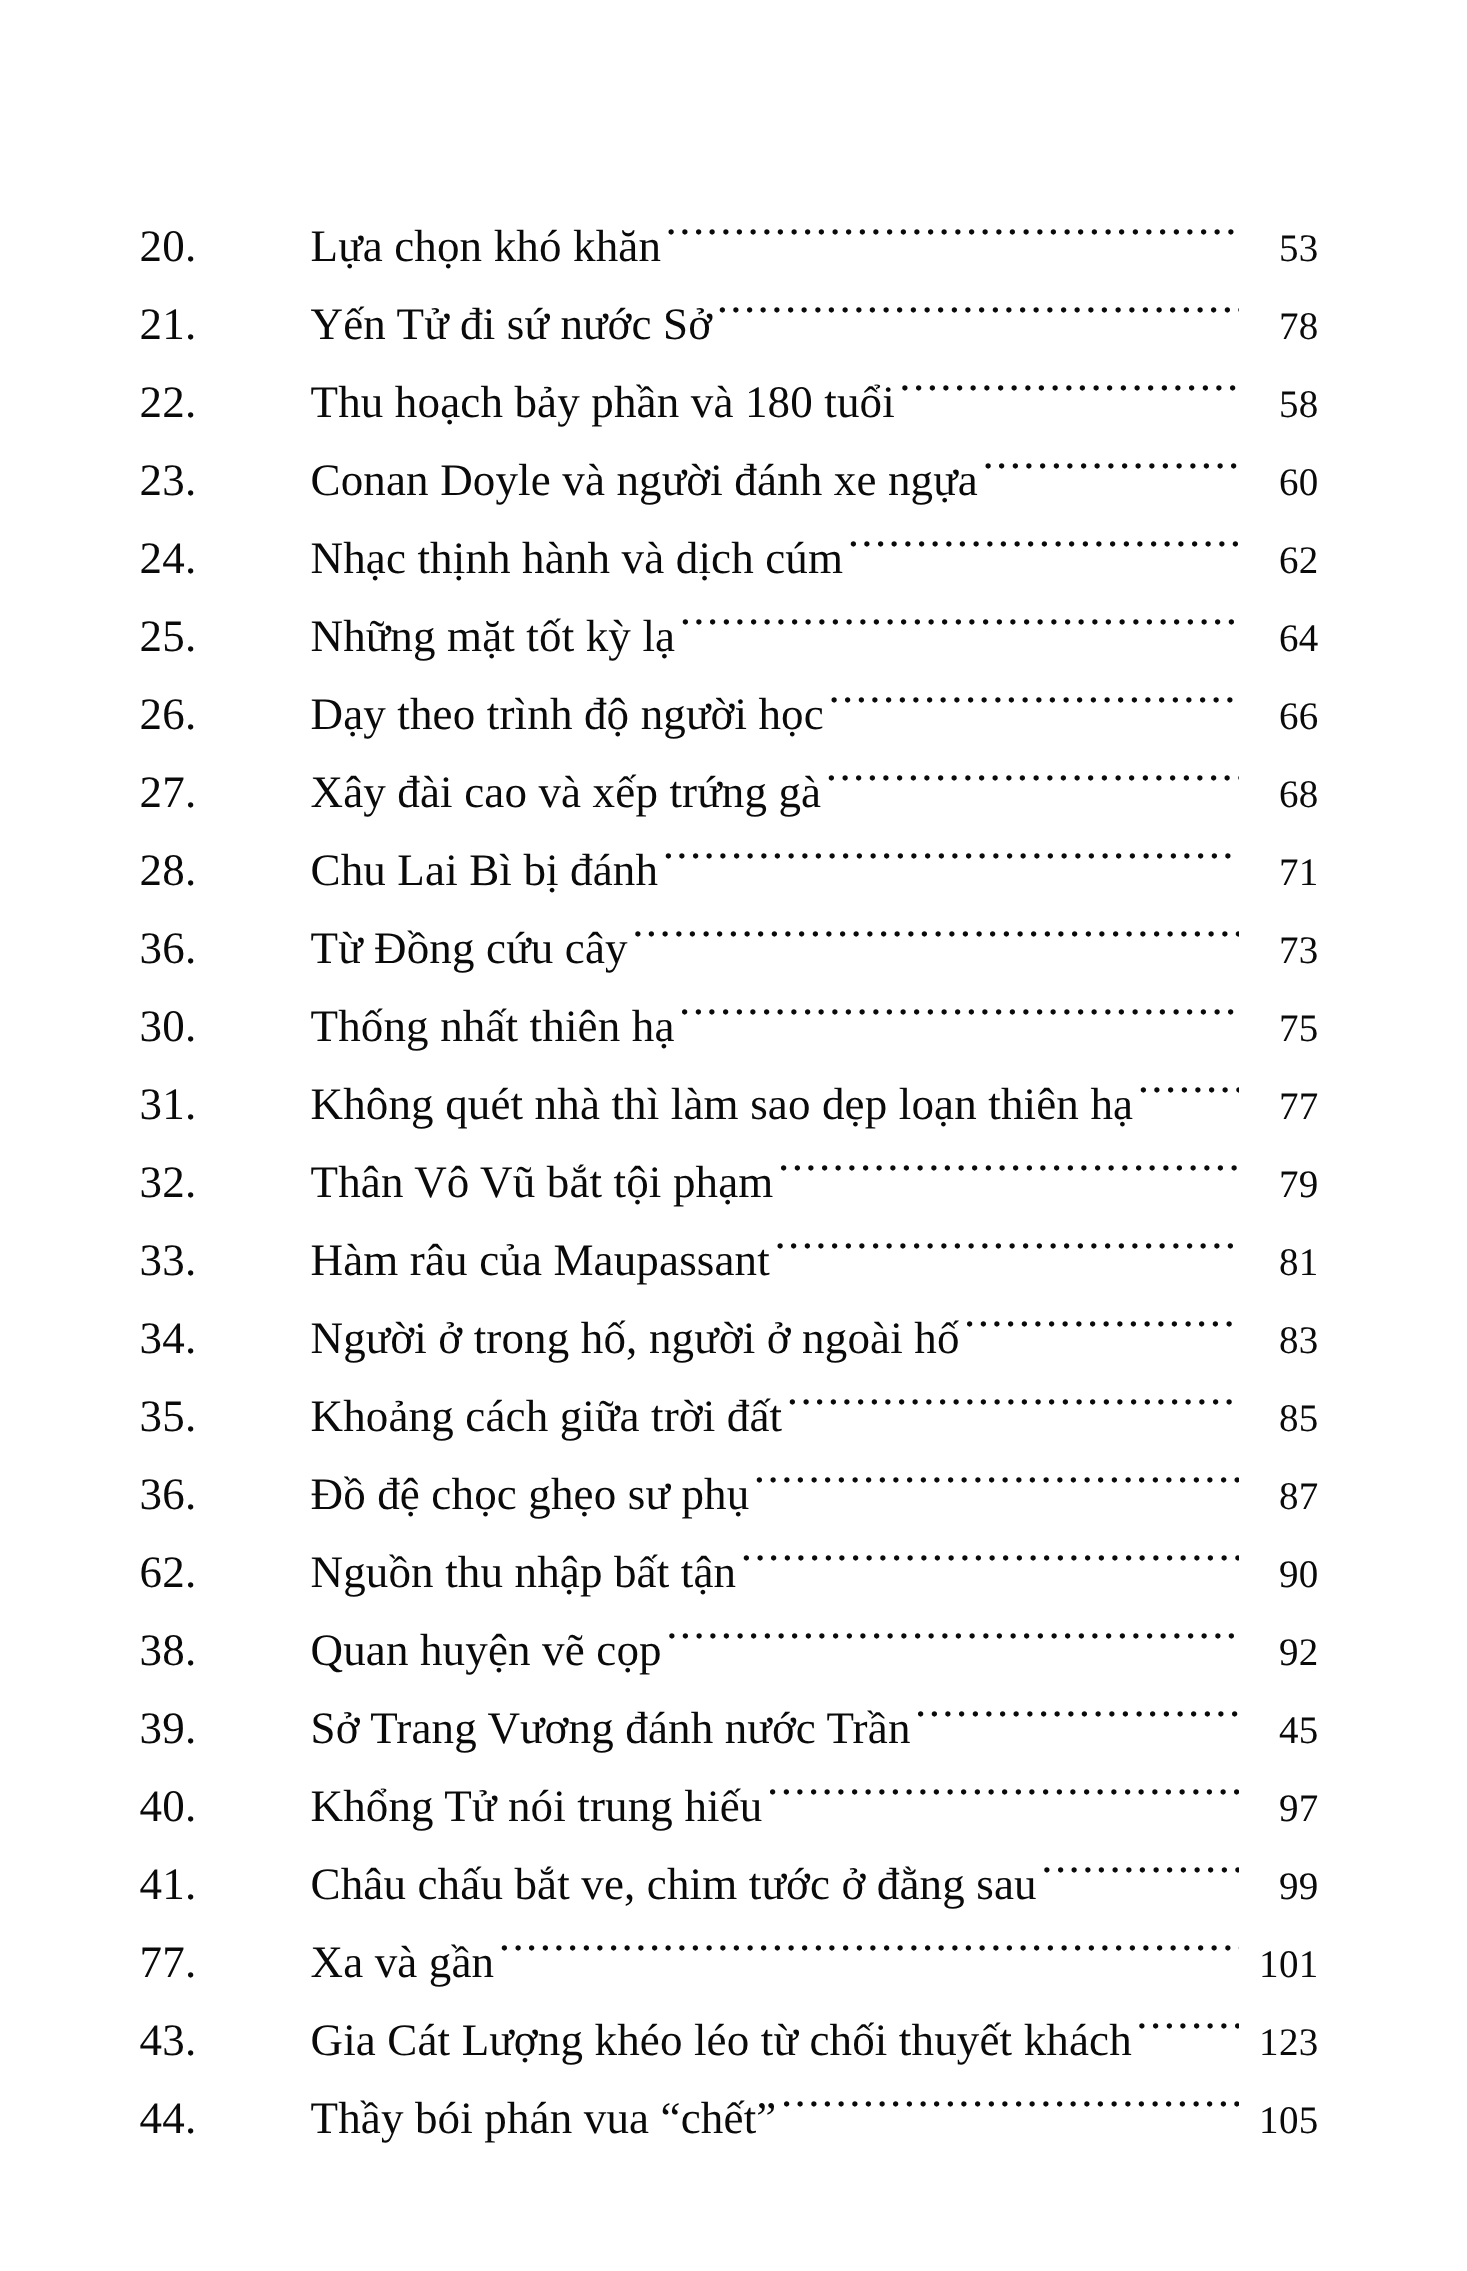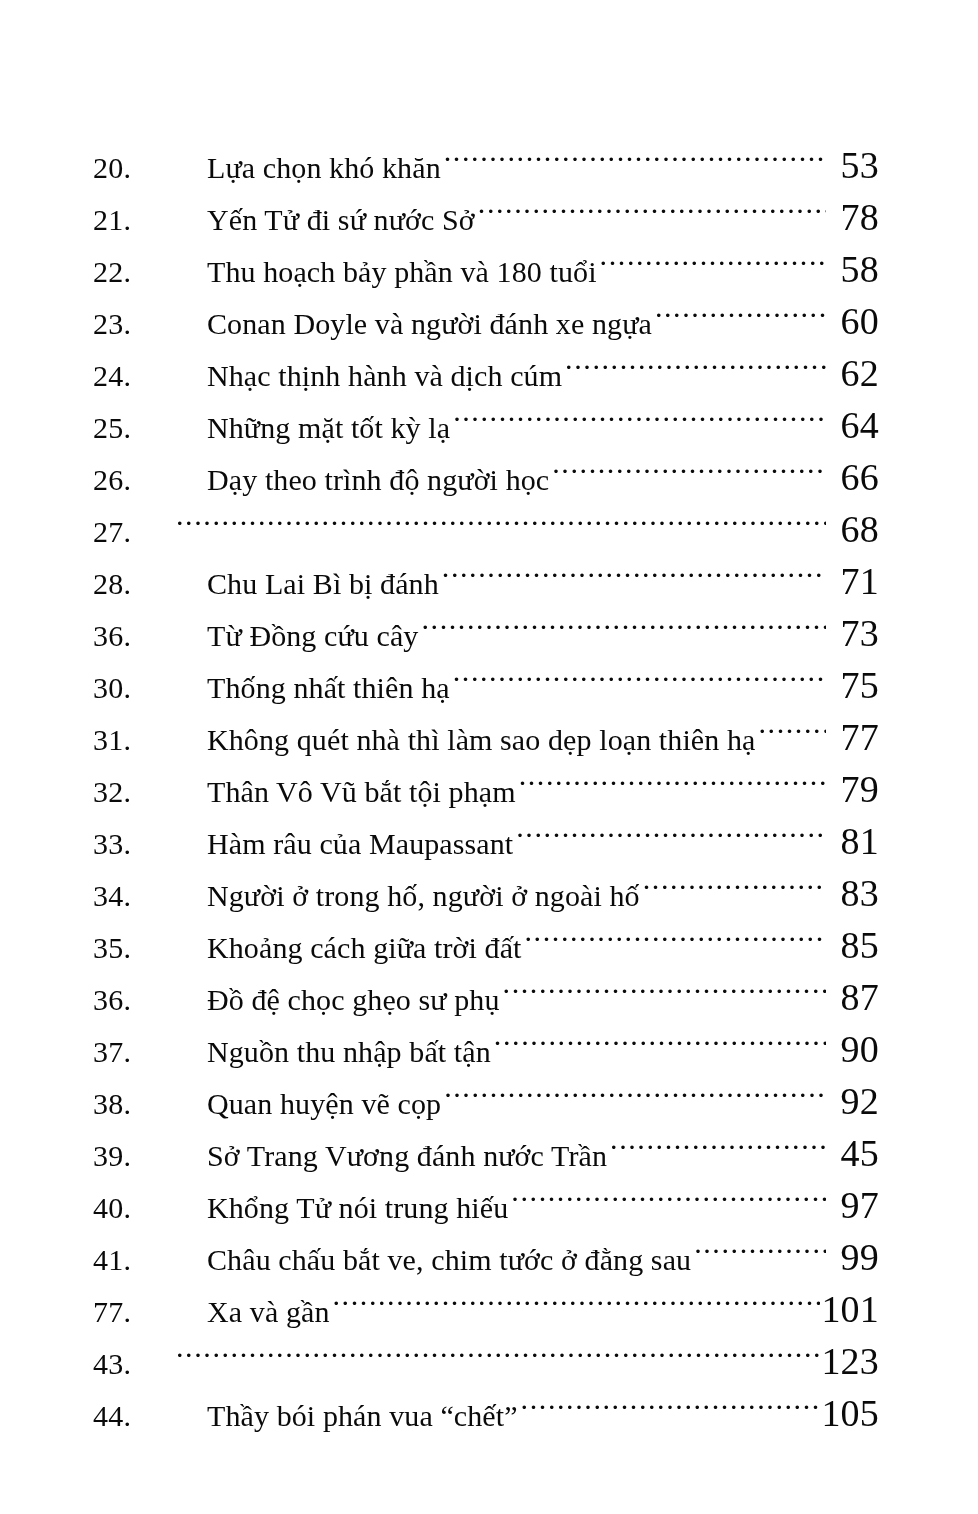--- a/index.html
+++ b/index.html
@@ -73,21 +73,21 @@
     font-size: 30px;
     letter-spacing: 1.6px;
     white-space: nowrap;
     color: #0a0a0a;
   }
 
   .entry-page {
     flex: 0 0 auto;
     min-width: 52px;
     text-align: right;
-    font-size: 38px;
+    font-size: 26px;
     letter-spacing: 0.2px;
   }
 </style>
 </head>
 <body>
 
 <div class="page">
   <div class="toc" id="toc-list">
       <div class="toc-entry">
         <span class="entry-num">20.</span>
@@ -126,20 +126,21 @@
         <span class="entry-page">64</span>
       </div>
       <div class="toc-entry">
         <span class="entry-num">26.</span>
         <span class="entry-title">Dạy theo trình độ người học</span>
         <span class="entry-dots"></span>
         <span class="entry-page">66</span>
       </div>
       <div class="toc-entry">
         <span class="entry-num">27.</span>
+        <span class="entry-title">Xây đài cao và xếp trứng gà</span>
         <span class="entry-dots"></span>
         <span class="entry-page">68</span>
       </div>
       <div class="toc-entry">
         <span class="entry-num">28.</span>
         <span class="entry-title">Chu Lai Bì bị đánh</span>
         <span class="entry-dots"></span>
         <span class="entry-page">71</span>
       </div>
       <div class="toc-entry">
@@ -184,21 +185,21 @@
         <span class="entry-dots"></span>
         <span class="entry-page">85</span>
       </div>
       <div class="toc-entry">
         <span class="entry-num">36.</span>
         <span class="entry-title">Đồ đệ chọc ghẹo sư phụ</span>
         <span class="entry-dots"></span>
         <span class="entry-page">87</span>
       </div>
       <div class="toc-entry">
-        <span class="entry-num">37.</span>
+        <span class="entry-num">62.</span>
         <span class="entry-title">Nguồn thu nhập bất tận</span>
         <span class="entry-dots"></span>
         <span class="entry-page">90</span>
       </div>
       <div class="toc-entry">
         <span class="entry-num">38.</span>
         <span class="entry-title">Quan huyện vẽ cọp</span>
         <span class="entry-dots"></span>
         <span class="entry-page">92</span>
       </div>
@@ -221,20 +222,21 @@
         <span class="entry-page">99</span>
       </div>
       <div class="toc-entry">
         <span class="entry-num">77.</span>
         <span class="entry-title">Xa và gần</span>
         <span class="entry-dots"></span>
         <span class="entry-page">101</span>
       </div>
       <div class="toc-entry">
         <span class="entry-num">43.</span>
+        <span class="entry-title">Gia Cát Lượng khéo léo từ chối thuyết khách</span>
         <span class="entry-dots"></span>
         <span class="entry-page">123</span>
       </div>
       <div class="toc-entry">
         <span class="entry-num">44.</span>
         <span class="entry-title">Thầy bói phán vua “chết”</span>
         <span class="entry-dots"></span>
         <span class="entry-page">105</span>
       </div>
     </div>

